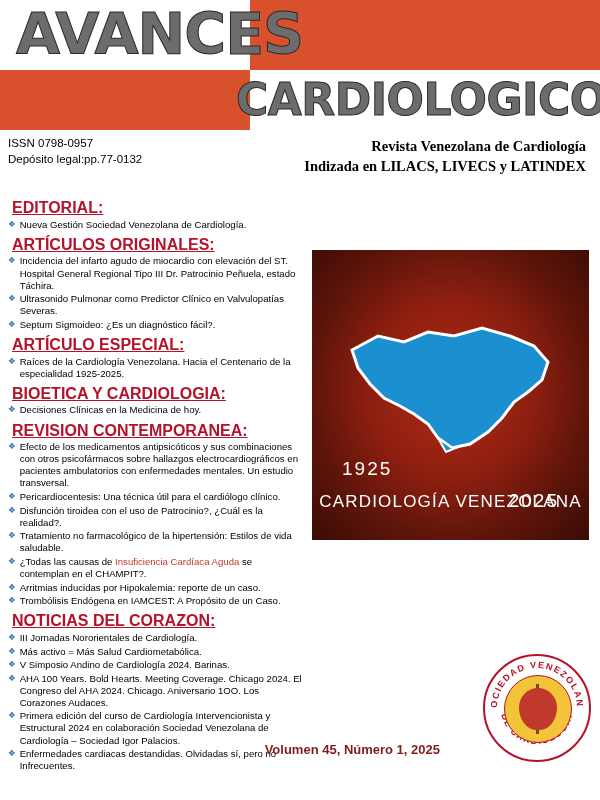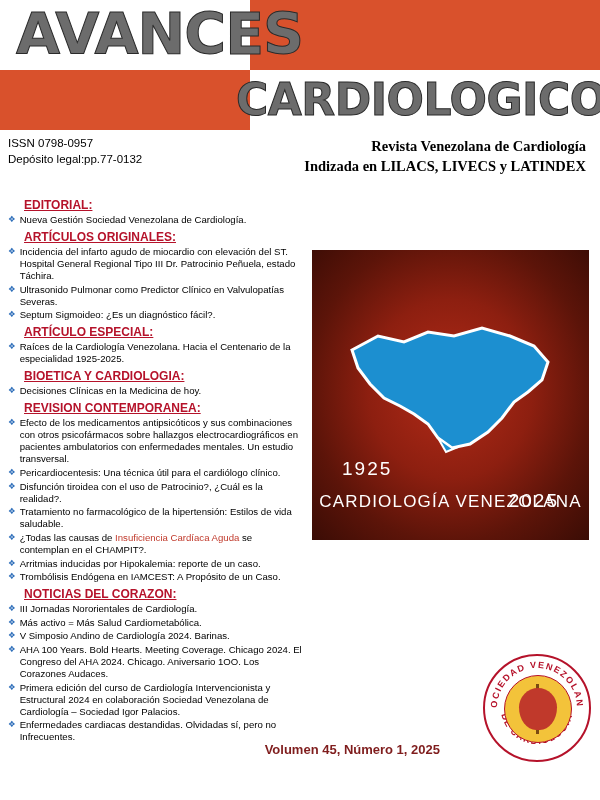--- a/index.html
+++ b/index.html
@@ -102,23 +102,23 @@
   }
   .toc {
     position: absolute;
     left: 8px;
     top: 0;
     width: 296px;
   }
   .sec-head {
     color: #b5122a;
     font-weight: bold;
-    font-size: 12px;
+    font-size: 16px;
     text-decoration: underline;
-    margin: 4px 0 1px 16px;
+    margin: 4px 0 1px 4px;
     line-height: 1.2;
   }
   .sec-head:first-child { margin-top: 0; }
   .entry {
     display: flex;
     align-items: flex-start;
     font-size: 9.6px;
     color: #000;
     line-height: 1.26;
     margin: 1.5px 0 1.5px 0;

